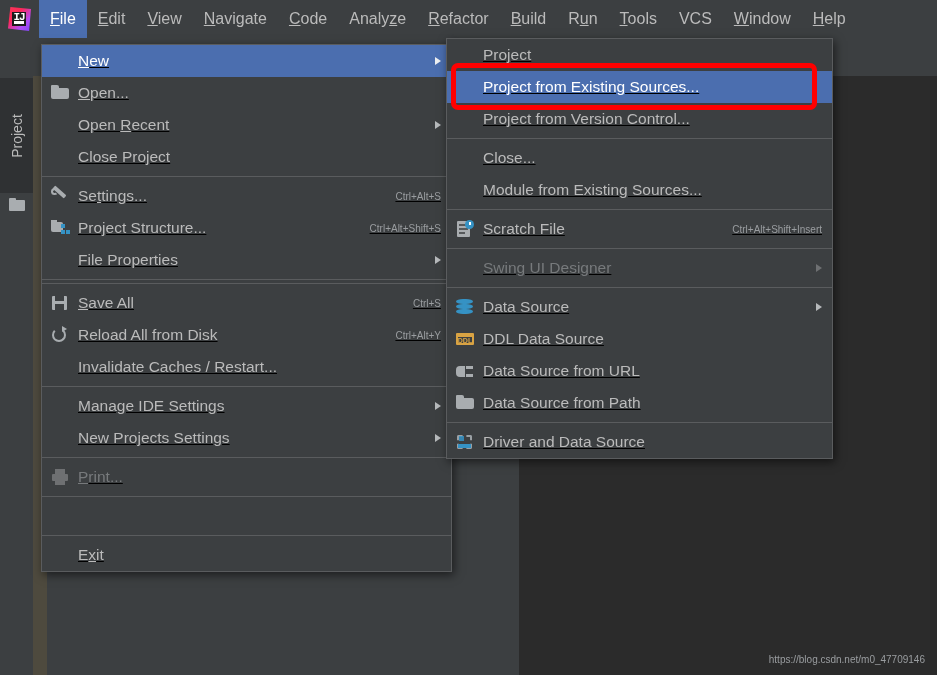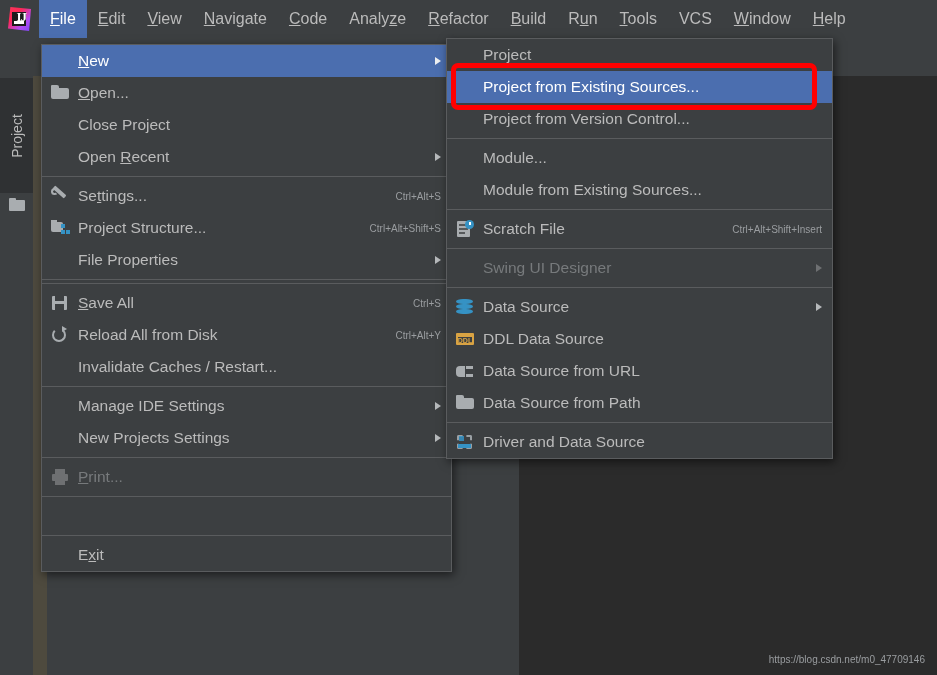--- a/index.html
+++ b/index.html
@@ -24,22 +24,22 @@
     position: absolute; inset: 2px;
     background: linear-gradient(135deg,#F9385A 0%,#FE2857 35%,#B24BF6 70%,#7B49F3 100%);
     clip-path: polygon(14% 0%, 100% 8%, 92% 100%, 4% 90%);
   }
   .ij-logo .box {
     position: absolute; left: 7px; top: 7px; width: 14px; height: 14px;
     background: #1B1B1B;
   }
   .ij-logo .ij {
     position: absolute; left: 7px; top: 6px; width: 14px; height: 12px;
-    color: #fff; font-size: 13px; line-height: 12px; text-align: right;
-    font-family: Liberation Serif, serif; font-weight: bold; letter-spacing: -1px;
+    color: #fff; font-size: 11px; line-height: 12px; text-align: center;
+    font-family: Liberation Mono, monospace; font-weight: bold; letter-spacing: -1px;
   }
   .ij-logo .bar {
     position: absolute; left: 9px; top: 16px; width: 10px; height: 3px; background: #fff;
   }
   .menu-item {
     height: 38px; padding: 0 11px; display: flex; align-items: center;
     color: #BBBBBB; font-size: 16px; cursor: default; white-space: nowrap;
   }
   .menu-item.active { background: #4B6EAF; color: #FFFFFF; }
   .mn { text-decoration: underline; }
@@ -95,20 +95,21 @@
     background: #4E4A3E;
   }
 
   
   .popup {
     position: absolute;
     background: #3C3F41;
     border: 1px solid #5A5C5E;
     padding: 0;
     box-shadow: 2px 3px 9px rgba(0,0,0,.55);
+    text-decoration: underline;
   }
   #file-menu  { left: 41px;  top: 44px;  width: 411px; }
   #new-menu   { left: 446px; top: 38px;  width: 387px; }
 
   .mrow {
     position: relative; display: flex; align-items: center;
     height: 32px; padding: 0 10px 0 8px;
     color: #BBBBBB; font-size: 15.5px; white-space: nowrap;
   }
   .mrow.sel { background: #4B6EAF; color: #FFFFFF; }
@@ -281,26 +282,26 @@
       </div>
       <div class="mrow">
         <span class="ico i-folder">
           <span class="b"></span>
           <span class="a"></span>
         </span>
         <span class="lbl"><span class="mn">O</span>pen...</span>
       </div>
       <div class="mrow">
         <span class="ico"></span>
+        <span class="lbl">Open <span class="mn">R</span>ecent</span>
+        <span class="arrow"></span>
+      </div>
+      <div class="mrow">
+        <span class="ico"></span>
         <span class="lbl">Close Project</span>
-      </div>
-      <div class="mrow">
-        <span class="ico"></span>
-        <span class="lbl">Open <span class="mn">R</span>ecent</span>
-        <span class="arrow"></span>
       </div>
       <div class="msep"></div>
       <div class="mrow">
         <span class="ico i-wrench">
           <span class="a"></span>
           <span class="b"></span>
         </span>
         <span class="lbl">Se<span class="mn">t</span>tings...</span>
         <span class="acc">Ctrl+Alt+S</span>
       </div>
@@ -383,21 +384,21 @@
         <span class="ico"></span>
         <span class="lbl">Project from Existing Sources...</span>
       </div>
       <div class="mrow">
         <span class="ico"></span>
         <span class="lbl">Project from Version Control...</span>
       </div>
       <div class="msep"></div>
       <div class="mrow">
         <span class="ico"></span>
-        <span class="lbl">Module...</span>
+        <span class="lbl">Close...</span>
       </div>
       <div class="mrow">
         <span class="ico"></span>
         <span class="lbl">Module from Existing Sources...</span>
       </div>
       <div class="msep"></div>
       <div class="mrow">
         <span class="ico i-scratch">
           <span class="a"></span>
           <span class="b"></span>

